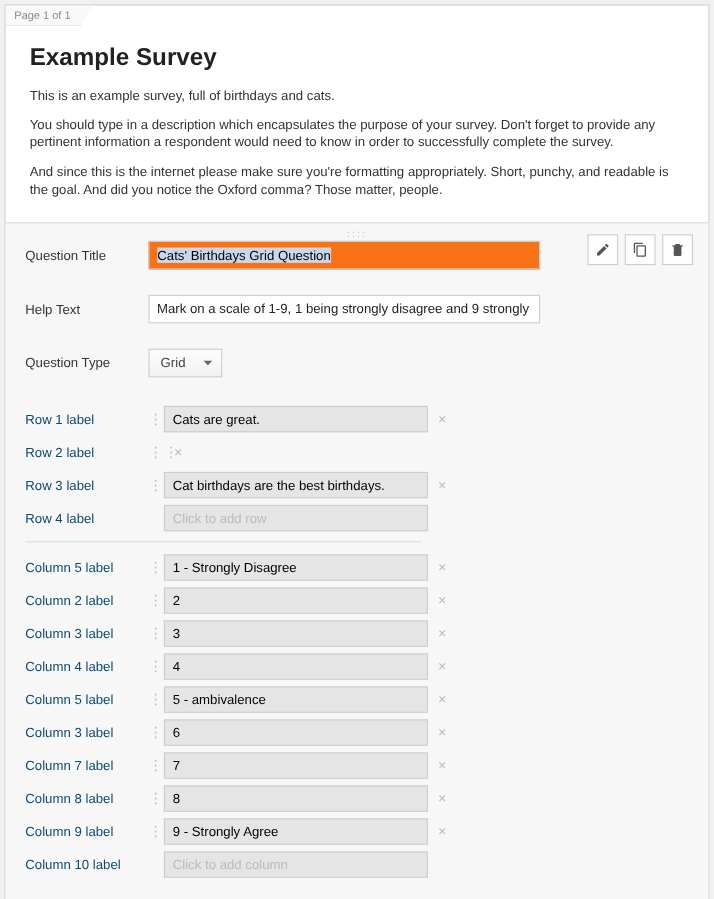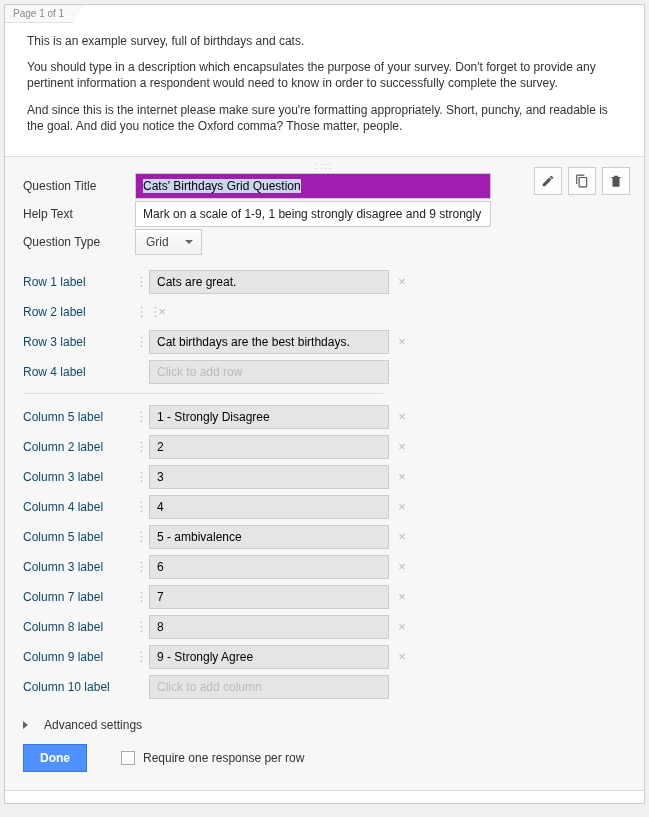--- a/index.html
+++ b/index.html
@@ -75,21 +75,21 @@
     border:1px solid #ccc;
     background:#fdfdfd;
     display:flex; align-items:center; justify-content:center;
     color:#555;
     cursor:pointer;
   }
   .tool-btn svg { width:14px; height:14px; }
   .field-row {
     display:flex;
     align-items:center;
-    margin-bottom:2px;
+    margin-bottom:23px;
   }
   .field-row .lbl {
     width:112px;
     font-size:12px;
     color:#333;
     flex-shrink:0;
   }
   .text-input {
     height:26px;
     border:1px solid #ccc;
@@ -102,21 +102,21 @@
   .help-input { width:356px; white-space:nowrap; overflow:hidden; text-overflow:clip;}
   .selected-title {
     background:#c9d7ec;
     color:#000;
     display:inline;
     padding:0;
   }
   .title-wrap {
     height:26px;
     border:1px solid #ccc;
-    background:#a21caf;
+    background:#f97316;
     padding:3px 7px 0 7px;
     width:356px;
     font-size:12px;
     line-height:18px;
     overflow:hidden;
     white-space:nowrap;
   }
   .type-btn {
     display:inline-flex;
     align-items:center;
@@ -229,20 +229,21 @@
 </head>
 <body>
 
 <div class="outer">
 
   <div class="page-tab">
     <span class="page-tab-inner">Page 1 of 1</span>
   </div>
 
   <div class="header">
+    <h1>Example Survey</h1>
     <div class="intro">
       <p>This is an example survey, full of birthdays and cats.</p>
       <p>You should type in a description which encapsulates the purpose of your survey. Don't forget to provide any pertinent information a respondent would need to know in order to successfully complete the survey.</p>
       <p>And since this is the internet please make sure you're formatting appropriately. Short, punchy, and readable is the goal. And did you notice the Oxford comma? Those matter, people.</p>
     </div>
   </div>
 
   <div class="question-block">
     <div class="grip-top">::::</div>
 

